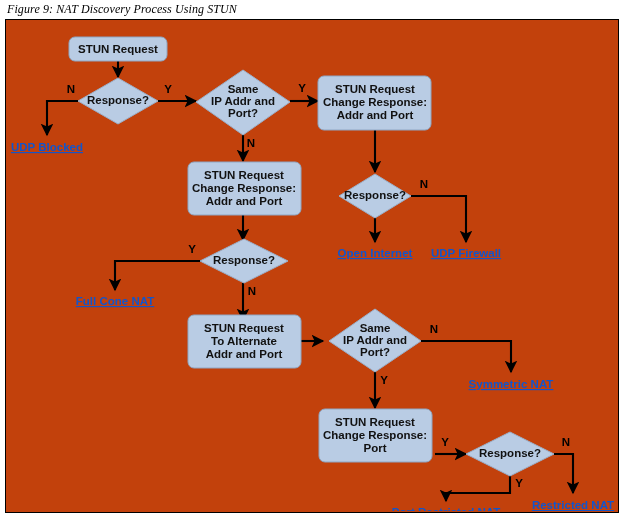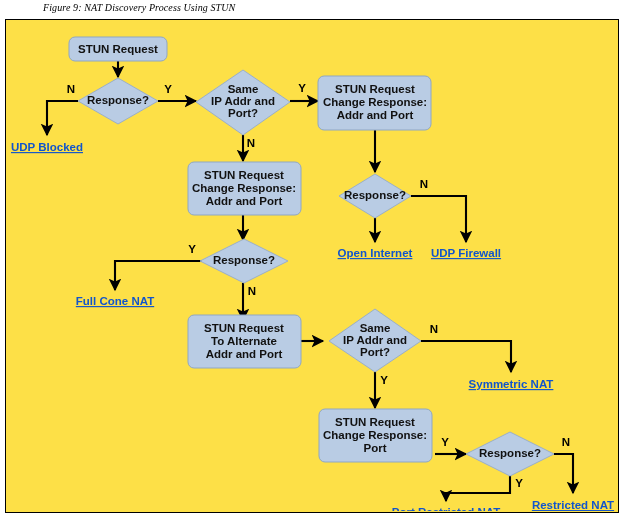--- a/index.html
+++ b/index.html
@@ -1,27 +1,27 @@
 <!DOCTYPE html>
 <html><head>
 <meta charset="utf-8">
 <style>
   html,body{margin:0;padding:0;background:#ffffff;}
   body{width:626px;height:520px;overflow:hidden;
        font-family:"Liberation Sans",sans-serif;}
   #figure-title{
     position:absolute;left:7px;top:2px;
     font-family:"Liberation Serif",serif;
-    font-style:italic;font-size:10px;color:#000;
-    letter-spacing:.1px;white-space:nowrap;margin-left:36px;
+    font-style:italic;font-size:12px;color:#000;
+    letter-spacing:.1px;white-space:nowrap;
   }
   #frame{
     position:absolute;left:5px;top:19px;
     width:614px;height:494px;
-    border:1.5px solid #000;background:#fde047;box-sizing:border-box;
+    border:1.5px solid #000;background:#c2410c;box-sizing:border-box;
   }
   svg{display:block;}
   .proc-shape{fill:#b9cce4;stroke:#8fa7c4;stroke-width:1;}
   .dec-shape{fill:#b9cce4;stroke:#9aafc9;stroke-width:1;}
   .node-text{
     font-family:"Liberation Sans",sans-serif;
     font-size:11.5px;font-weight:bold;fill:#111111;
     text-anchor:middle;dominant-baseline:middle;
   }
   .dec-text{

